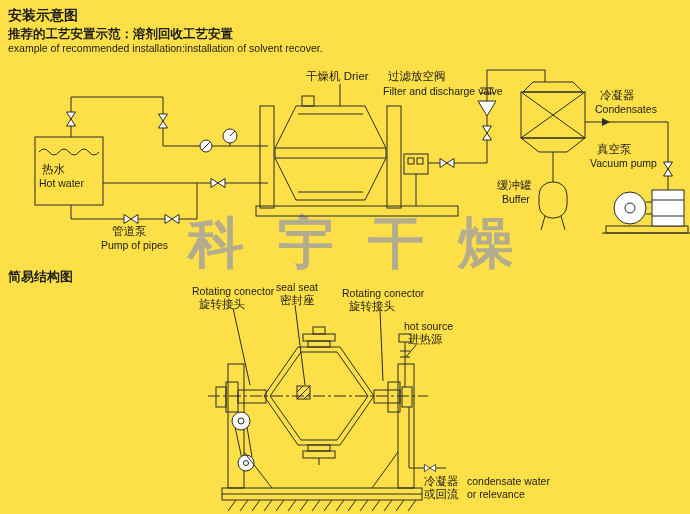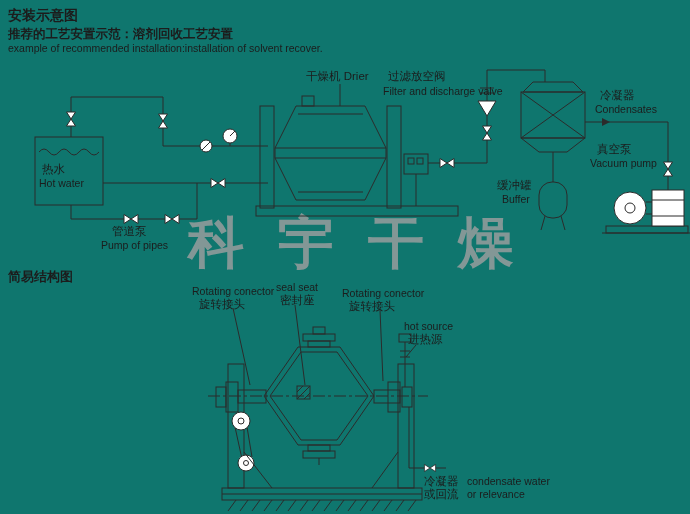--- a/index.html
+++ b/index.html
@@ -1,16 +1,16 @@
 <!DOCTYPE html>
 <html><head>
 <meta charset="utf-8">
 <style>
   html,body{margin:0;padding:0;background:#ffffff;}
-  .canvas{position:relative;width:690px;height:514px;background:#0f766e;overflow:hidden;
+  .canvas{position:relative;width:690px;height:514px;background:#fde047;overflow:hidden;
           font-family:"Liberation Sans", sans-serif;}
   svg{display:block;}
   svg text{fill:#1c1c1c;font-family:"Liberation Sans", sans-serif;}
   .ln{stroke:#2b2b2b;stroke-width:1;fill:none;}
   .fw{stroke:#2b2b2b;stroke-width:1;fill:#ffffff;}
   .blk{fill:#2b2b2b;stroke:none;}
   .t-title{font-size:14px;font-weight:bold;}
   .t-sub{font-size:12.5px;font-weight:bold;}
   .t-en{font-size:10.5px;}
   .t-cn{font-size:11.5px;}

